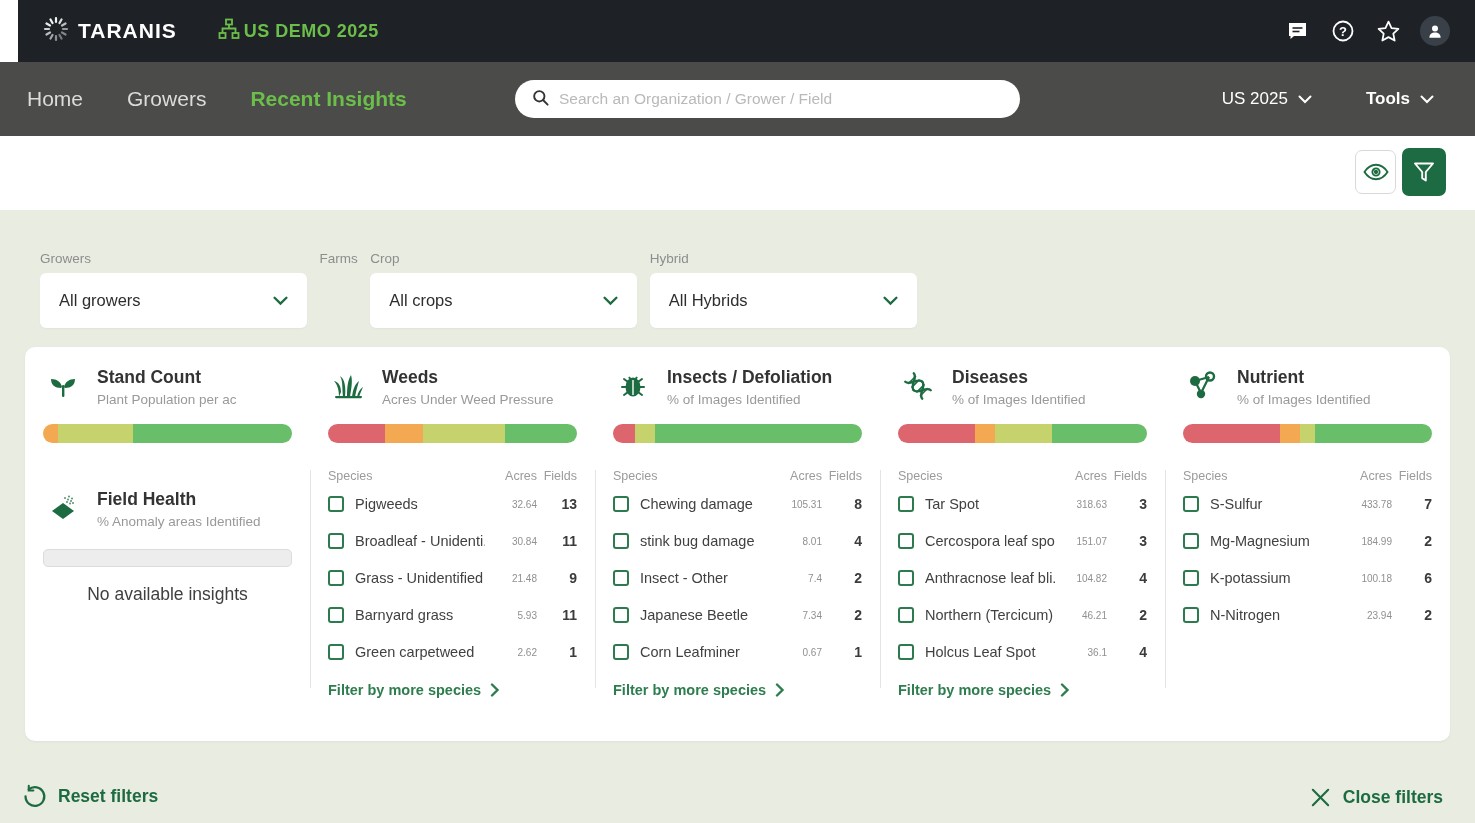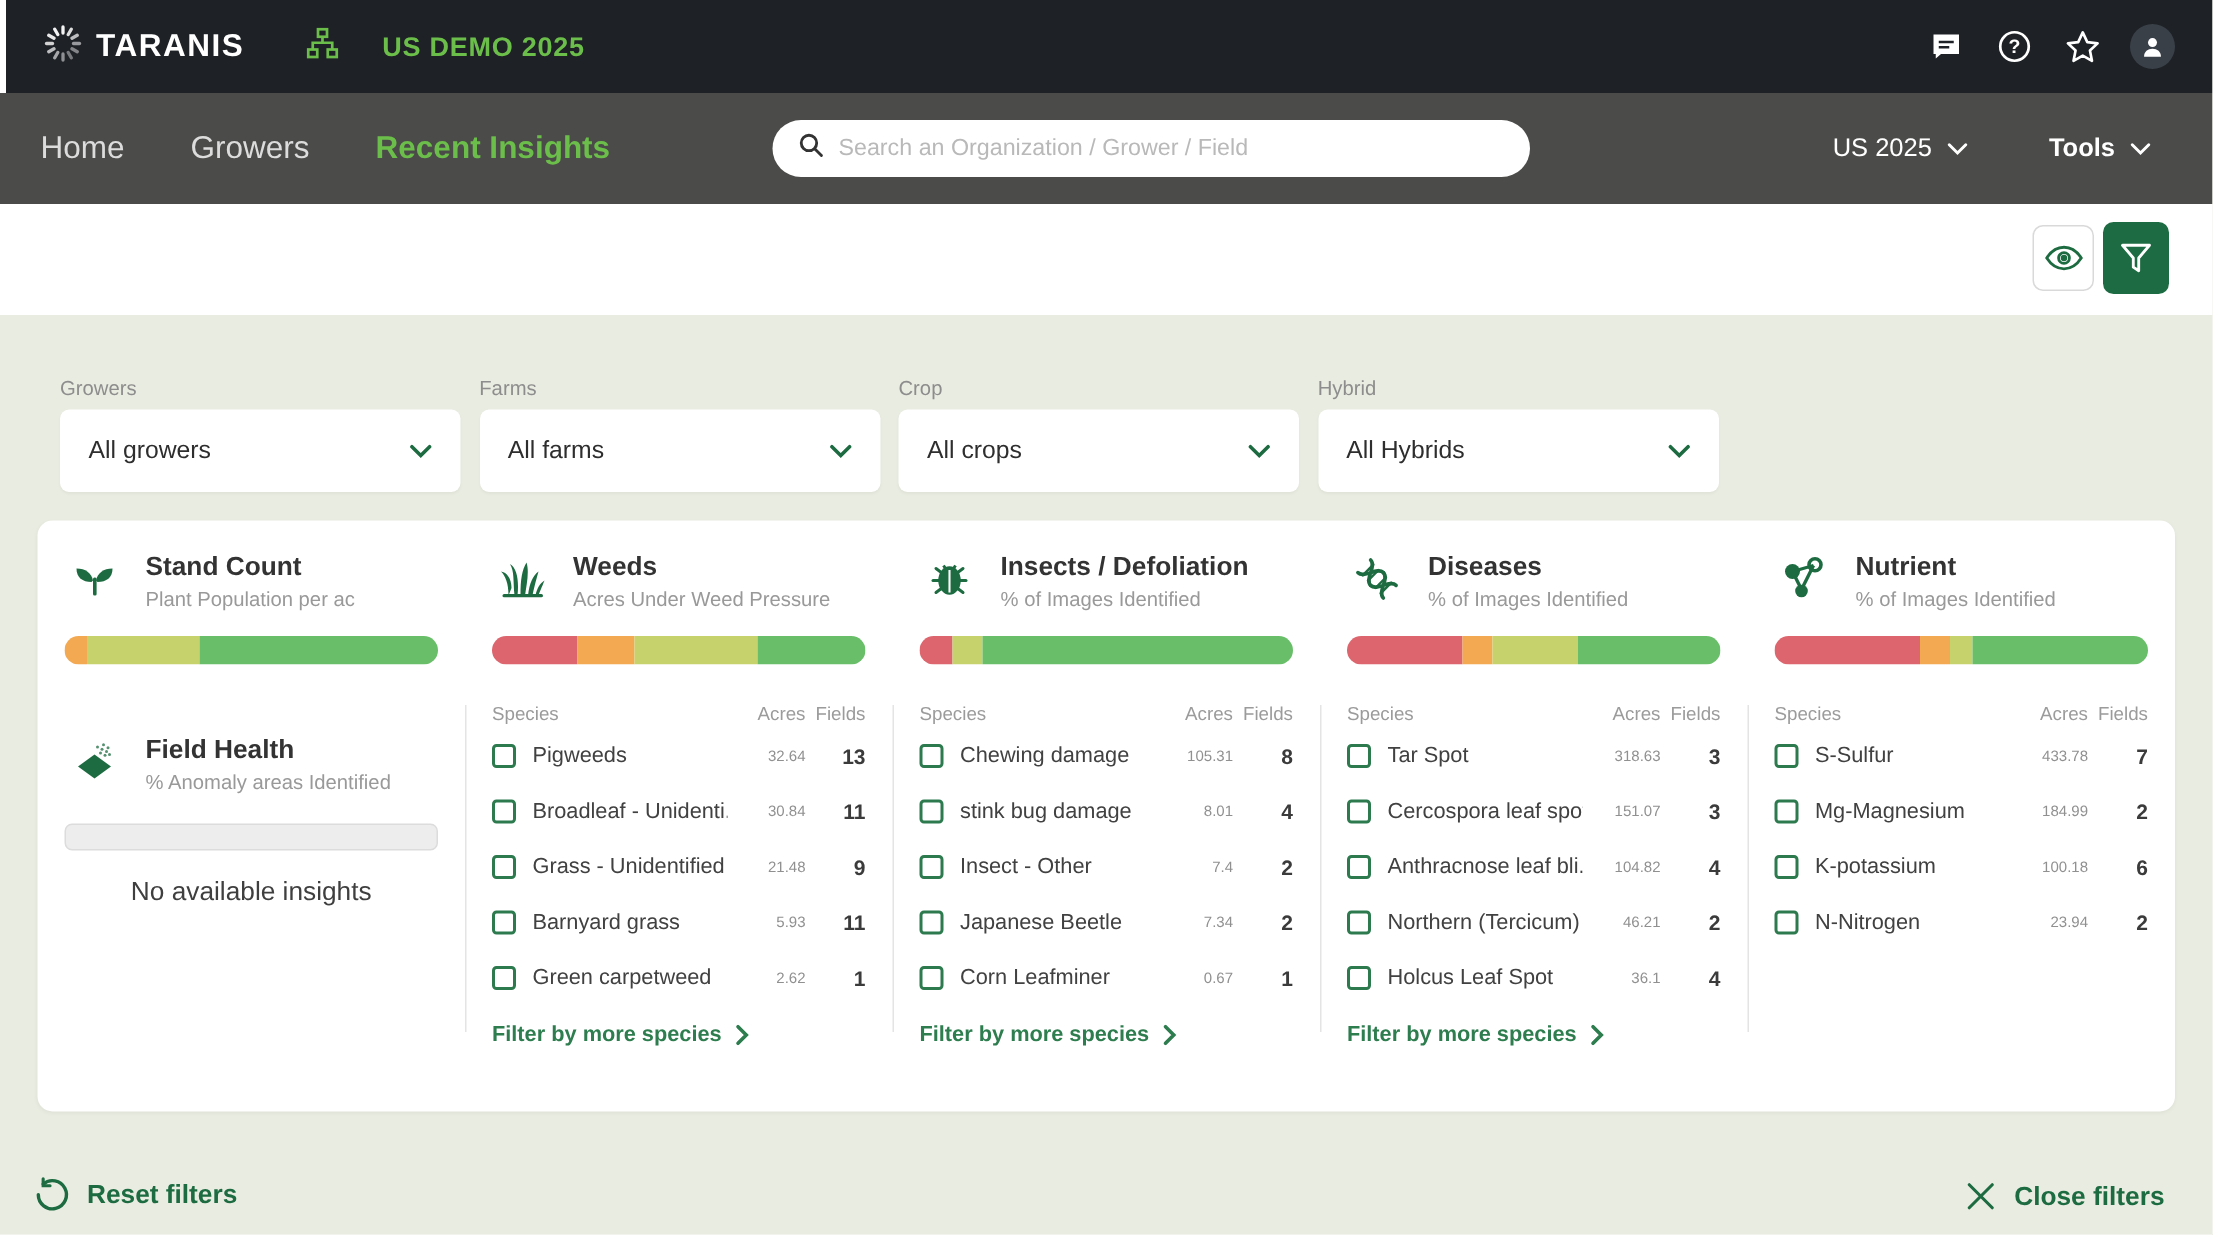--- a/index.html
+++ b/index.html
@@ -5,26 +5,26 @@
   * { margin:0; padding:0; box-sizing:border-box; }
   html,body { width:1475px; height:823px; }
   body {
     position:relative; overflow:hidden; background:#ffffff;
     font-family:"Liberation Sans", sans-serif;
     -webkit-font-smoothing:antialiased;
   }
 
   
   .topbar {
-    position:absolute; top:0; left:4px; right:0; height:62px;
+    position:absolute; top:0; left:18px; right:0; height:62px;
     background:#1e2126; display:flex; align-items:center; padding:0 25px;
   }
   .brand { display:flex; align-items:center; gap:9px; }
   .brand-name { color:#ffffff; font-size:21px; font-weight:bold; letter-spacing:1px; }
-  .org-group { display:flex; align-items:center; gap:28px; margin-left:40px; }
+  .org-group { display:flex; align-items:center; gap:3px; margin-left:40px; }
   .org-name { color:#6cbe4a; font-size:18px; font-weight:bold; letter-spacing:.5px; }
   .topbar-right { margin-left:auto; display:flex; align-items:center; gap:19px; }
   .tb-icon { width:26px; height:26px; display:flex; align-items:center; justify-content:center; cursor:pointer; }
   .avatar { width:30px; height:30px; border-radius:50%; background:#3a4048; display:flex; align-items:center; justify-content:center; }
 
   
   .nav {
     position:absolute; top:62px; left:0; right:0; height:74px;
     background:#4b4b49; display:flex; align-items:center; padding:0 27px;
   }
@@ -238,26 +238,20 @@
       <div class="filter-label">Growers</div>
       <div class="select">
         <span class="select-value">All growers</span>
         <svg width="15" height="10" viewBox="0 0 14 9" fill="none" stroke="#1d6b40" stroke-width="2.2" stroke-linecap="round">
             <path d="M1.5 1.5L7 7l5.5-5.5"></path>
           </svg>
       </div>
     </div>
     <div class="filter">
       <div class="filter-label">Farms</div>
-      <div class="select">
-        <span class="select-value">All farms</span>
-        <svg width="15" height="10" viewBox="0 0 14 9" fill="none" stroke="#1d6b40" stroke-width="2.2" stroke-linecap="round">
-            <path d="M1.5 1.5L7 7l5.5-5.5"></path>
-          </svg>
-      </div>
     </div>
     <div class="filter">
       <div class="filter-label">Crop</div>
       <div class="select">
         <span class="select-value">All crops</span>
         <svg width="15" height="10" viewBox="0 0 14 9" fill="none" stroke="#1d6b40" stroke-width="2.2" stroke-linecap="round">
             <path d="M1.5 1.5L7 7l5.5-5.5"></path>
           </svg>
       </div>
     </div>

